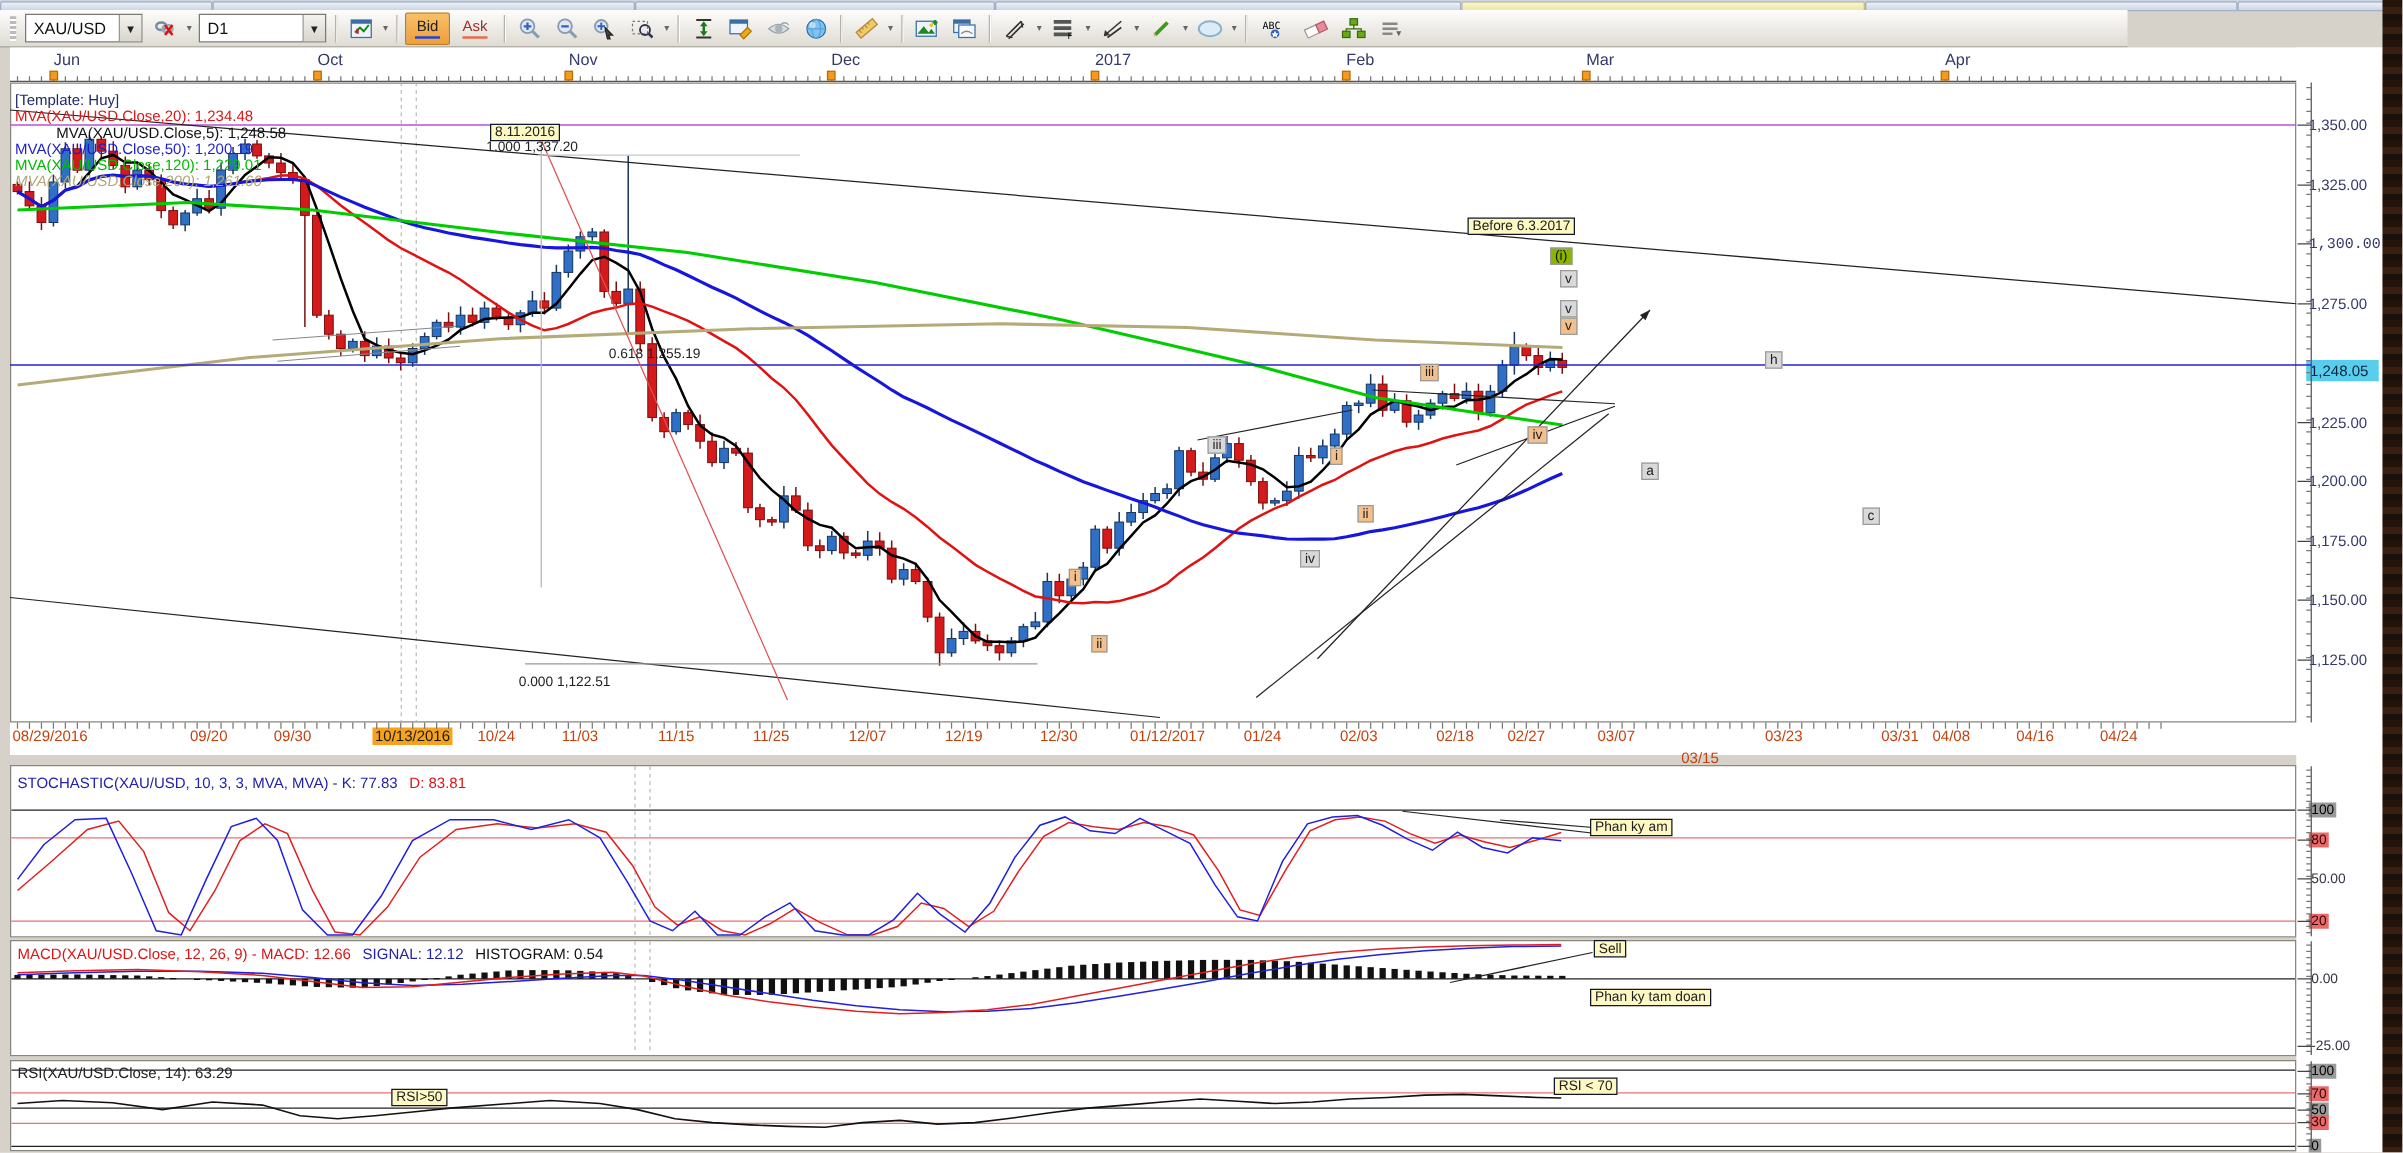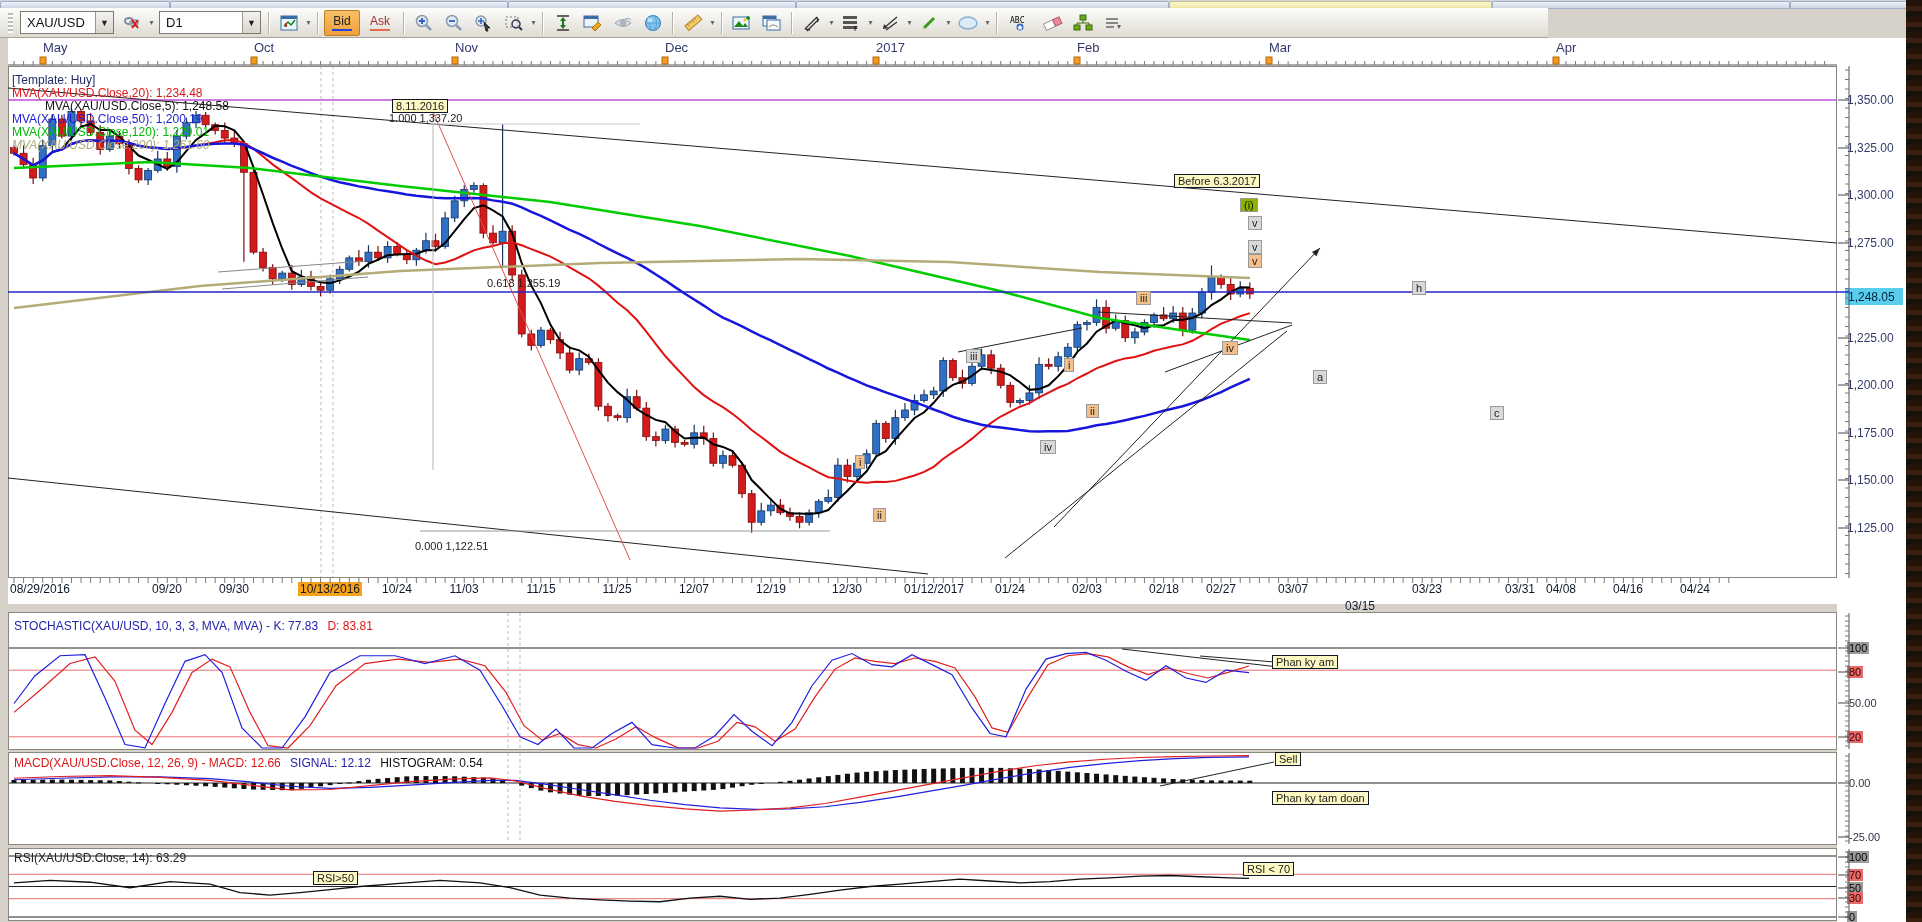--- a/index.html
+++ b/index.html
@@ -3,42 +3,42 @@
 <meta charset="utf-8">
 <style>
   html,body{margin:0;padding:0;width:1922px;height:922px;overflow:hidden;
     font-family:"Liberation Sans","DejaVu Sans",sans-serif;background:#d6d2ca;}
   #stage{position:relative;width:1922px;height:922px;background:#d6d2ca;}
   
   #topstrip{position:absolute;left:0;top:0;width:1922px;height:8px;background:#cfd6e2;display:flex;}
   .strip-seg{height:6px;margin-top:1px;border:1px solid #9fb0c8;background:linear-gradient(#eef2f8,#cdd6e4);border-radius:2px 2px 0 0;}
   .strip-seg.yellow{background:linear-gradient(#fbf6cf,#efe6a8);border-color:#c8bd86;}
   
-  #toolbar{position:absolute;left:0;top:8px;width:1548px;height:30px;
+  #toolbar{position:absolute;left:0;top:8px;width:1702px;height:30px;
     background:linear-gradient(#fdfdfc,#dedbd2);border-bottom:1px solid #a9a69d;
     display:flex;align-items:center;padding-left:4px;box-sizing:border-box;}
   .grip{width:5px;height:20px;margin:0 4px;background:repeating-linear-gradient(#bbb 0 2px,#fff 2px 4px);}
   .combo{display:flex;align-items:center;height:21px;background:#fff;border:1px solid #7a7a72;margin:0 3px;}
   .combo .val{padding:0 6px;font-size:13px;color:#111;}
   .combo .dd{width:17px;height:100%;background:linear-gradient(#f4f3ef,#d8d5cc);border-left:1px solid #9a978e;
     display:flex;align-items:center;justify-content:center;font-size:9px;color:#222;}
   .tbtn{width:26px;height:24px;margin:0 1px;display:flex;align-items:center;justify-content:center;border:1px solid transparent;border-radius:2px;}
   .tbtn.wide{width:32px;}
   .ddarrow{width:9px;height:24px;display:flex;align-items:center;justify-content:center;font-size:8px;color:#666;}
   .tsep{width:1px;height:22px;background:#b5b2a9;margin:0 4px;border-right:1px solid #fff;}
   .bidask{width:34px;height:24px;margin:0 1px;display:flex;flex-direction:column;align-items:center;justify-content:center;
     font-size:12px;color:#222;border:1px solid transparent;border-radius:2px;}
   .bidask .ul{width:20px;height:2px;margin-top:1px;}
   .bidask.active{background:linear-gradient(#f8c06a,#ef9f3a);border-color:#b97e1f;}
   
   .whitebg{position:absolute;background:#fff;}
   .panel{position:absolute;background:#fff;border:1px solid #8a877e;box-sizing:border-box;}
   #monthbar{position:absolute;left:8px;top:38px;width:1898px;height:28px;background:#fff;}
   .month-label{position:absolute;top:2px;font-size:13px;color:#333a6b;}
-  .date-label{position:absolute;top:4px;font-size:12px;color:#0f172a;transform:translateX(-50%);white-space:nowrap;}
+  .date-label{position:absolute;top:4px;font-size:12px;color:#c2410c;transform:translateX(-50%);white-space:nowrap;}
   .date-label.hl{background:#f6a21d;color:#1a1a1a;padding:0 2px;}
   #daterow{position:absolute;left:8px;top:578px;width:1898px;height:26px;background:#fff;}
   .pr-label{position:absolute;left:10px;font-size:12px;color:#333a6b;transform:translateY(-50%);}
   #price-scale{position:absolute;left:1837px;top:38px;width:69px;height:884px;background:#fff;}
   .cur-badge{position:absolute;left:8px;width:58px;height:17px;background:#58cdee;color:#06233a;
     font-size:12px;display:flex;align-items:center;padding-left:3px;box-sizing:border-box;}
   .scale-badge{position:absolute;left:10px;font-size:11px;color:#111;padding:0 2px;transform:translateY(-50%);}
   .scale-badge.grey{background:#9a9a9a;color:#000;}
   .scale-badge.red{background:#e96a6a;color:#300;}
   .scale-badge.plain{color:#334;background:none;}
@@ -337,21 +337,21 @@
       <div class="date-label" style="left: 1352px; margin-top: 17px;">03/15</div>
       <div class="date-label" style="left: 1419px;">03/23</div>
       <div class="date-label" style="left: 1486px; margin-left: 26px;">03/31</div>
       <div class="date-label" style="left: 1553px;">04/08</div>
       <div class="date-label" style="left: 1620px;">04/16</div>
       <div class="date-label" style="left: 1687px;">04/24</div>
     </div>
 <div id="price-scale">
       <div class="pr-label" style="top: 62px;">1,350.00</div>
       <div class="pr-label" style="top: 110px;">1,325.00</div>
-      <div class="pr-label" style="top: 157px;">1,300.00</div>
+      <div class="pr-label" style="top: 157px; font-family: Liberation Mono, monospace;">1,300.00</div>
       <div class="pr-label" style="top: 205px;">1,275.00</div>
       <div class="pr-label" style="top: 300px;">1,225.00</div>
       <div class="pr-label" style="top: 347px;">1,200.00</div>
       <div class="pr-label" style="top: 395px;">1,175.00</div>
       <div class="pr-label" style="top: 442px;">1,150.00</div>
       <div class="pr-label" style="top: 490px;">1,125.00</div>
       <div class="cur-badge" style="top: 250px;">1,248.05</div>
       <div class="scale-badge grey" style="top: 610px;">100</div>
       <div class="scale-badge red" style="top: 634px;">80</div>
       <div class="scale-badge plain" style="top: 665px;">50.00</div>
@@ -1354,21 +1354,21 @@
 </div>
 <div class="phead" style="left:14px;top:756px">
   <span style="color:#dd1515">MACD(XAU/USD.Close, 12, 26, 9) -  MACD: 12.66</span>
   <span style="color:#2222aa">SIGNAL: 12.12</span>
   <span style="color:#111">HISTOGRAM: 0.54</span>
 </div>
 <div class="phead" style="left:14px;top:851px;color:#222">RSI(XAU/USD.Close, 14): 63.29</div>
 
 <div id="rightedge"></div>
 <div id="labels-layer">
-      <div class="month-label" style="left: 43px; top: 40px; position: absolute;">May</div>
+      <div class="month-label" style="left: 43px; top: 40px; position: absolute;">Jun</div>
       <div class="month-label" style="left: 254px; top: 40px; position: absolute;">Oct</div>
       <div class="month-label" style="left: 455px; top: 40px; position: absolute;">Nov</div>
       <div class="month-label" style="left: 665px; top: 40px; position: absolute;">Dec</div>
       <div class="month-label" style="left: 876px; top: 40px; position: absolute;">2017</div>
       <div class="month-label" style="left: 1077px; top: 40px; position: absolute;">Feb</div>
       <div class="month-label" style="left: 1269px; top: 40px; position: absolute;">Mar</div>
       <div class="month-label" style="left: 1556px; top: 40px; position: absolute;">Apr</div>
       <div class="ann-text ann-box" style="left: 392px; top: 99px;">8.11.2016</div>
       <div class="ann-text" style="left: 389px; top: 112px;">1.000 1,337.20</div>
       <div class="ann-text" style="left: 487px; top: 277px;">0.618 1,255.19</div>

